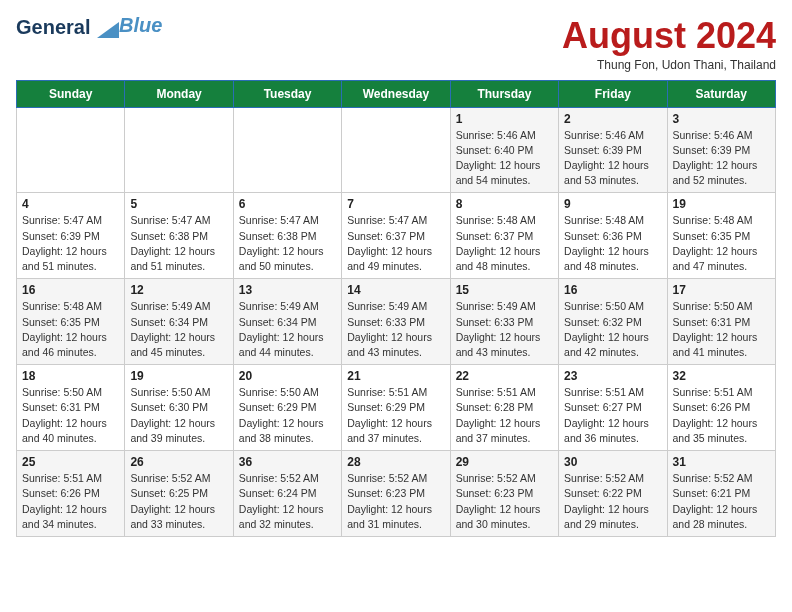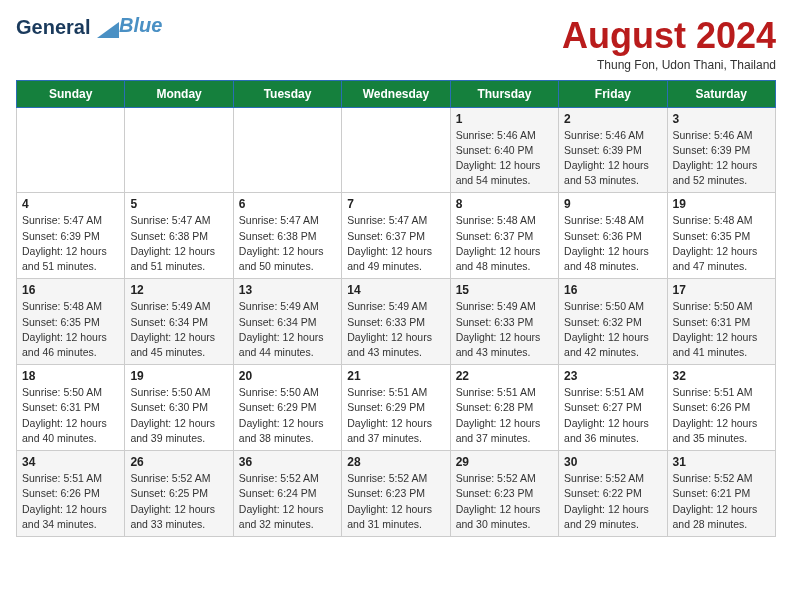--- a/index.html
+++ b/index.html
@@ -283,21 +283,21 @@
         <td>
           <span class="day-num">32</span>
           <div class="day-info" style="white-space: pre-line;">Sunrise: 5:51 AM
 Sunset: 6:26 PM
 Daylight: 12 hours
 and 35 minutes.</div>
         </td>
       </tr>
       <tr>
         <td>
-          <span class="day-num">34</span>
+          <span class="day-num">25</span>
           <div class="day-info" style="white-space: pre-line;">Sunrise: 5:51 AM
 Sunset: 6:26 PM
 Daylight: 12 hours
 and 34 minutes.</div>
         </td>
         <td>
           <span class="day-num">26</span>
           <div class="day-info" style="white-space: pre-line;">Sunrise: 5:52 AM
 Sunset: 6:25 PM
 Daylight: 12 hours

